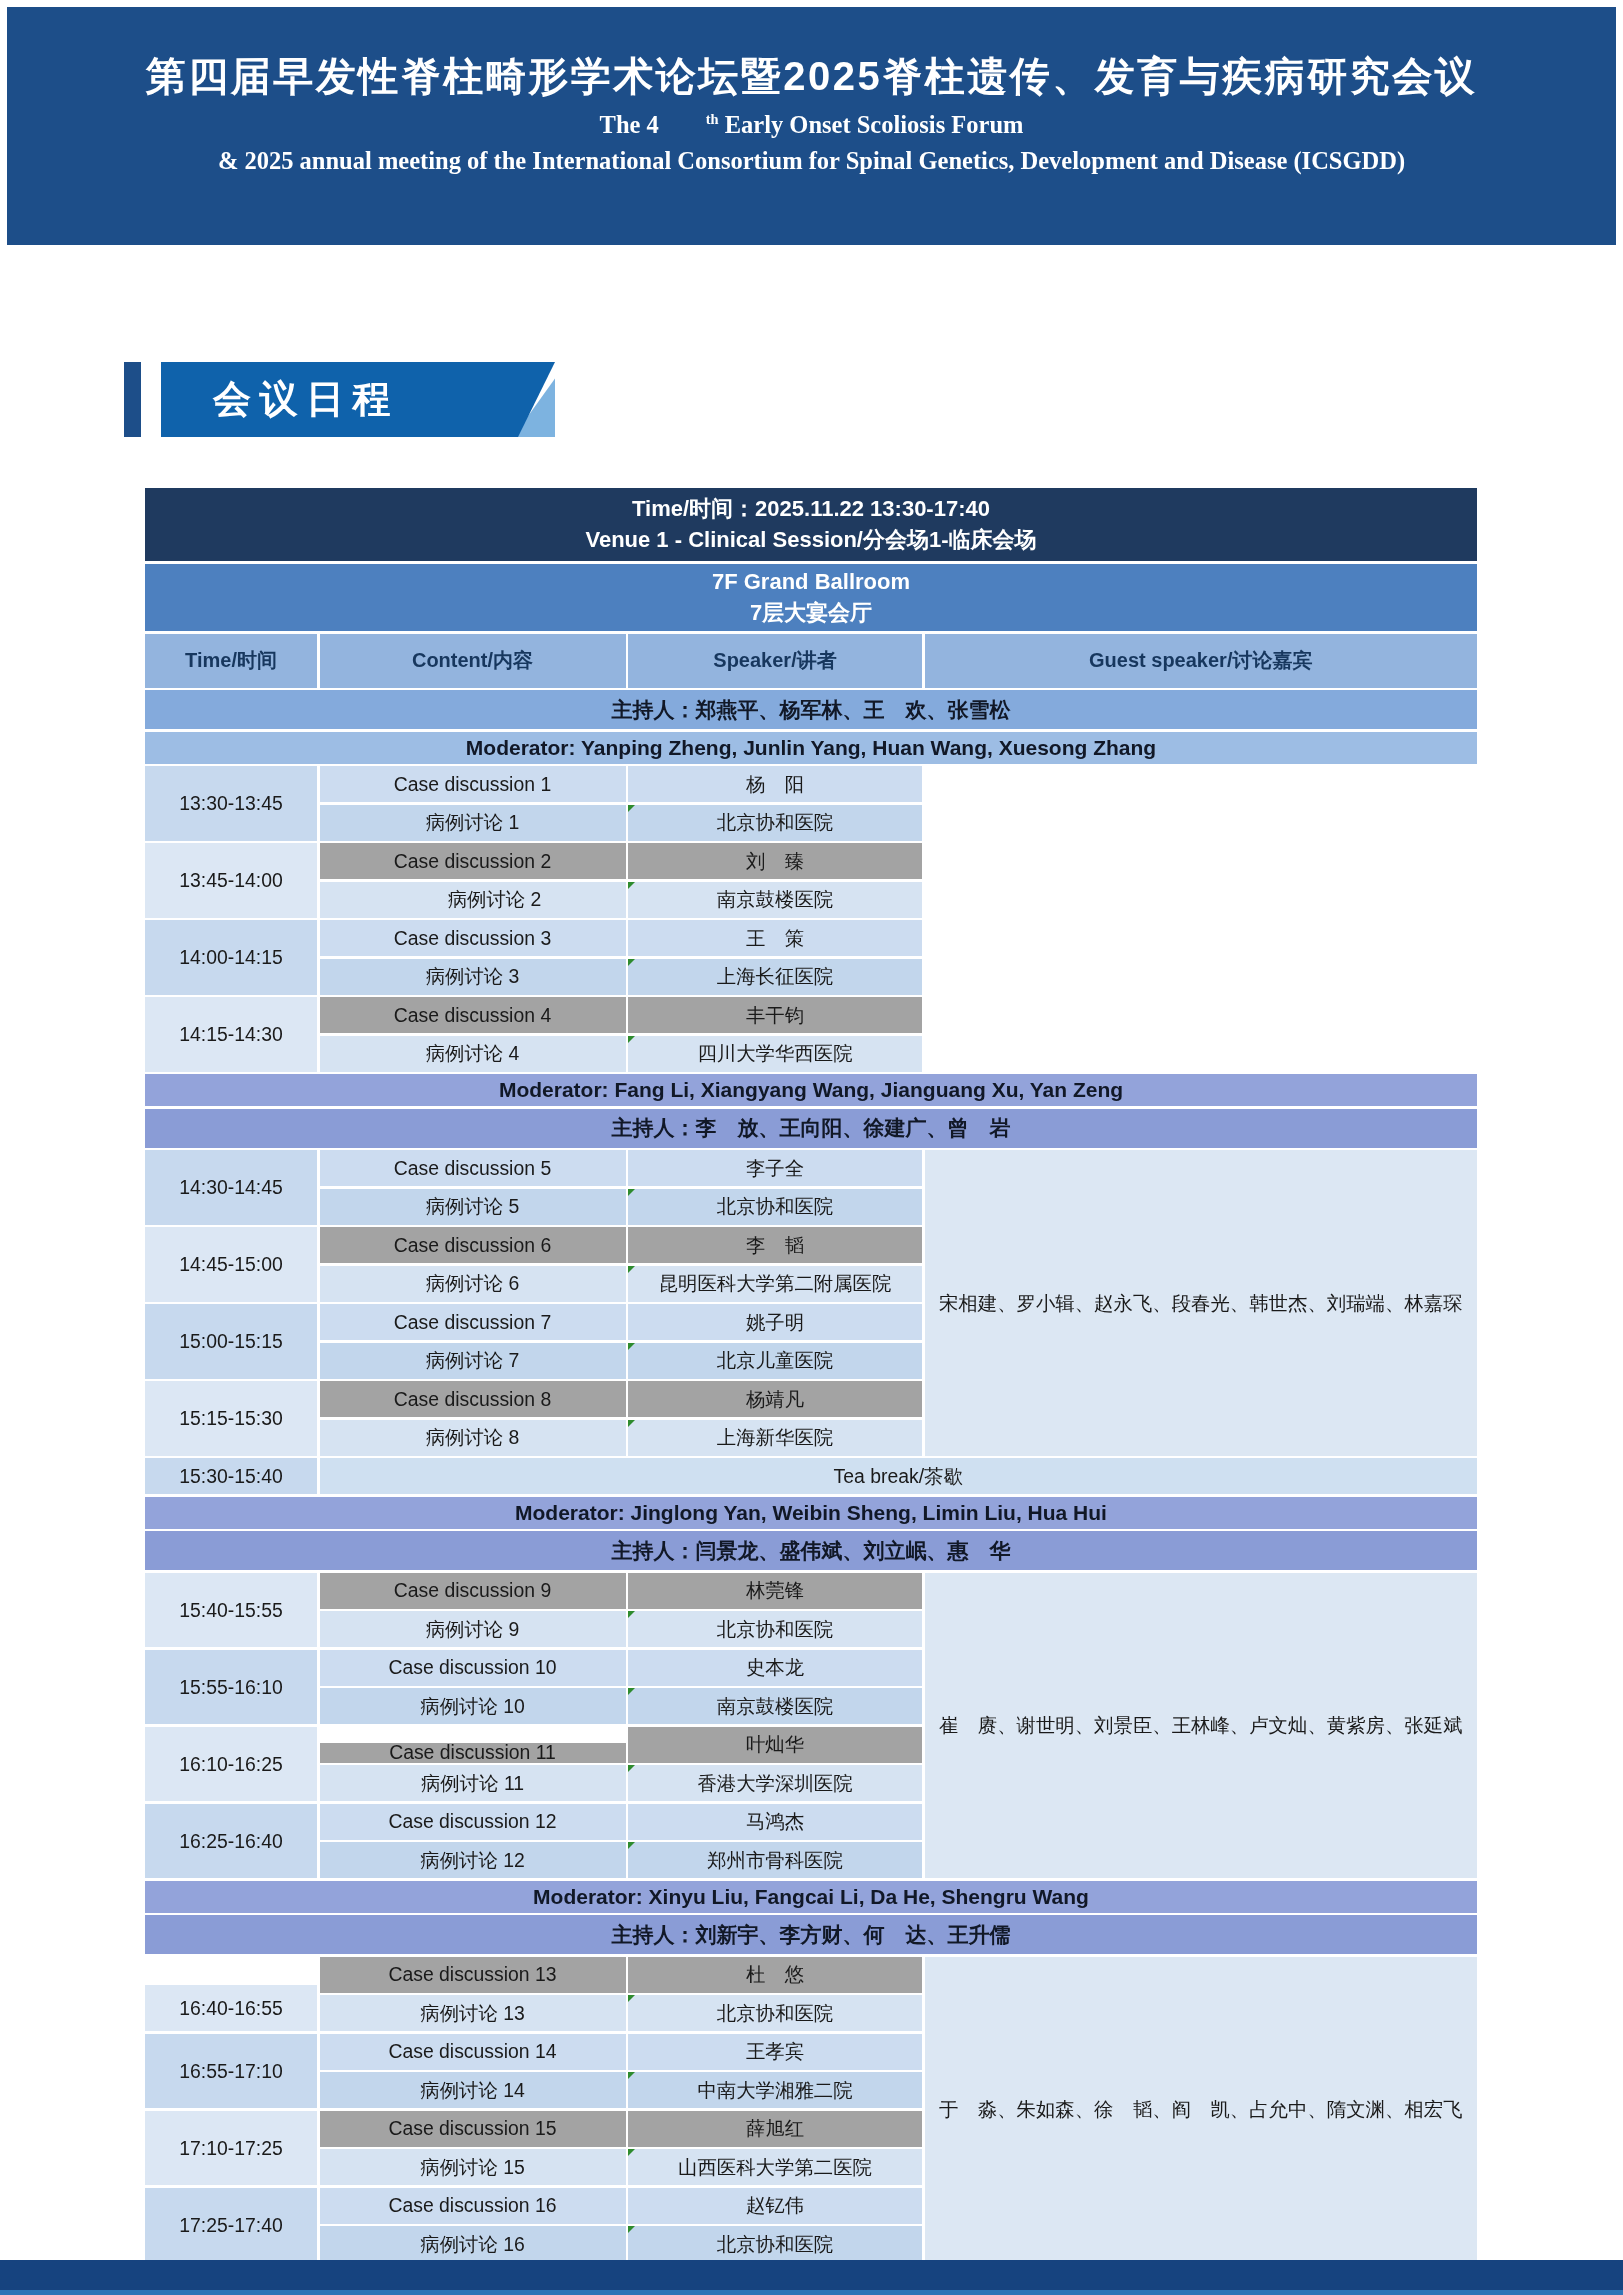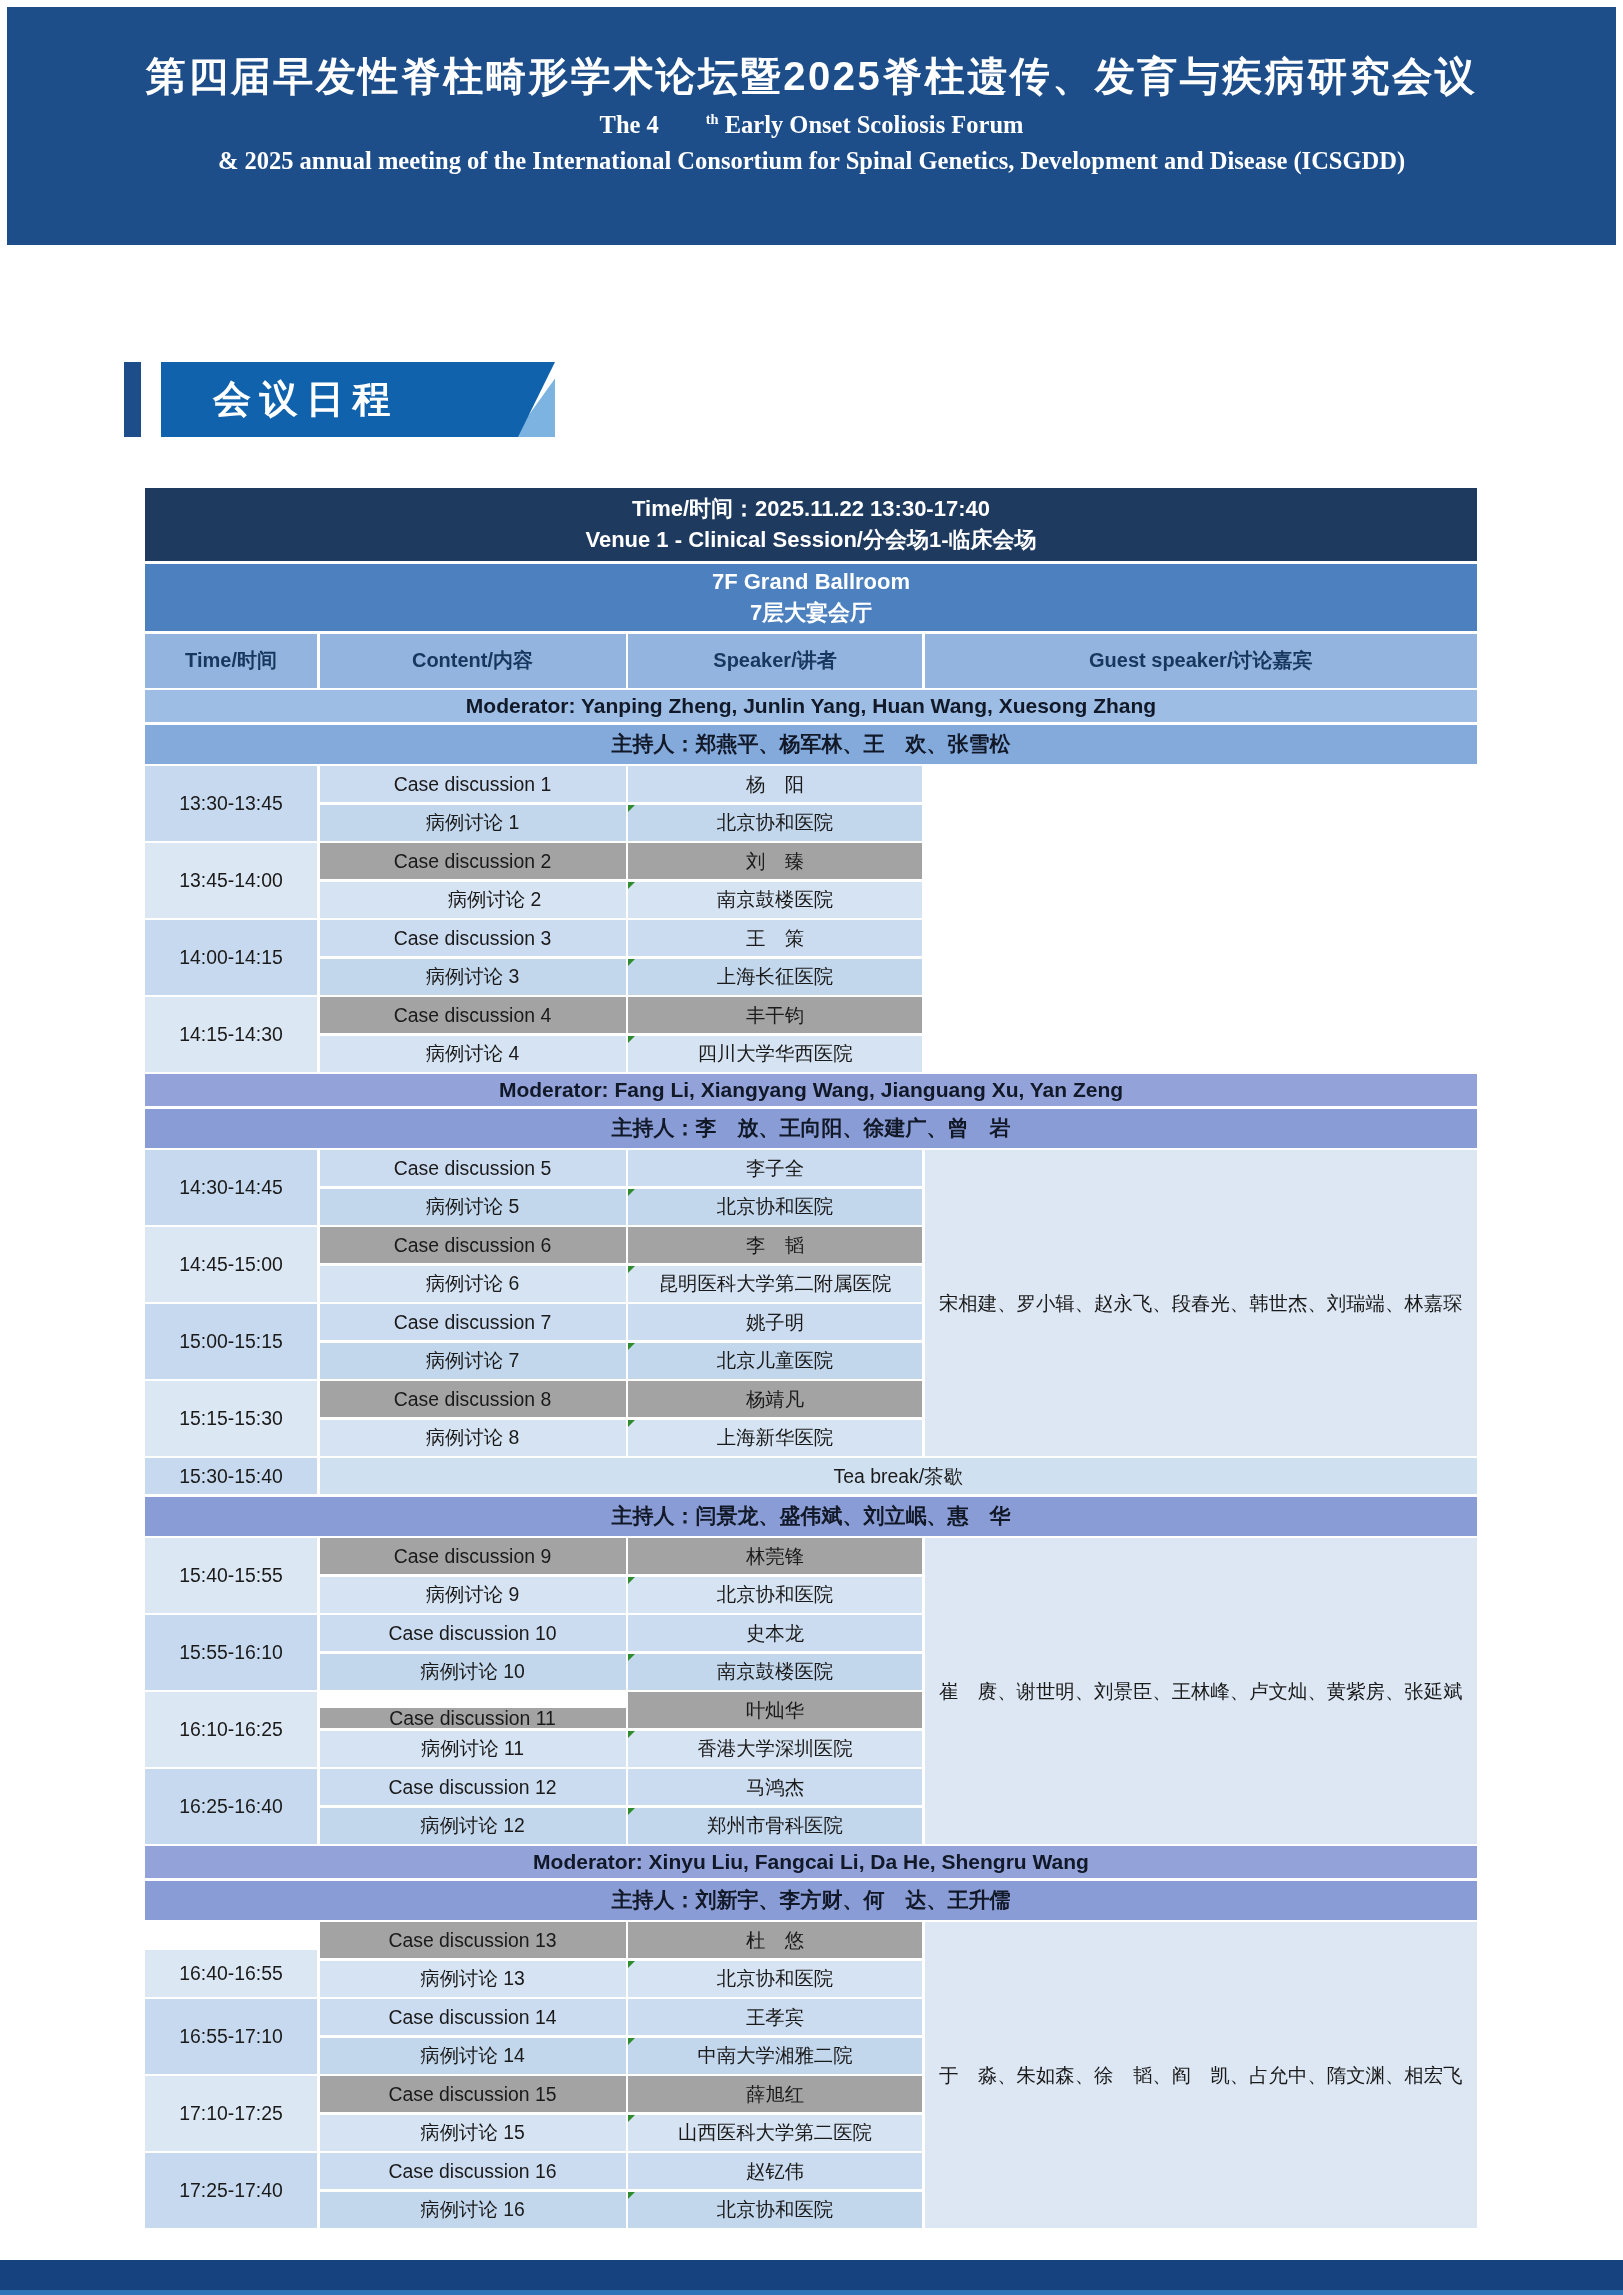--- a/index.html
+++ b/index.html
@@ -108,22 +108,22 @@
     <div>7F Grand Ballroom</div>
     <div>7层大宴会厅</div>
   </div>
   <div class="colhead">
     <div class="hcell">Time/时间</div>
     <div class="hcell">Content/内容</div>
     <div class="hcell">Speaker/讲者</div>
     <div class="hcell">Guest speaker/讨论嘉宾</div>
   </div>
   <div id="tbl-body">
+      <div class="mod-row mod-zh-a">主持人：郑燕平、杨军林、王　欢、张雪松</div>
       <div class="mod-row mod-en-a">Moderator: Yanping Zheng, Junlin Yang, Huan Wang, Xuesong Zhang</div>
-      <div class="mod-row mod-zh-a">主持人：郑燕平、杨军林、王　欢、张雪松</div>
       <div class="sec-grid">
         <div class="cell time-cell dk-time" style="grid-row: 1 / span 2;">13:30-13:45</div>
         <div class="cell dk-top" style="grid-area: 1 / 2;">Case discussion 1</div>
         <div class="cell dk-bot" style="grid-area: 2 / 2;">病例讨论 1</div>
         <div class="cell dk-top" style="grid-area: 1 / 3;">杨　阳</div>
         <div class="cell dk-bot" style="grid-area: 2 / 3;">北京协和医院<div class="err-marker"></div></div>
         <div class="cell time-cell lt-time" style="grid-row: 3 / span 2;">13:45-14:00</div>
         <div class="cell lt-top" style="grid-area: 3 / 2;">Case discussion 2</div>
         <div class="cell lt-bot" style="grid-area: 4 / 2; padding-left: 44px;">病例讨论 2</div>
         <div class="cell lt-top" style="grid-area: 3 / 3;">刘　臻</div>
@@ -161,20 +161,21 @@
         <div class="cell lt-top" style="grid-area: 7 / 2;">Case discussion 8</div>
         <div class="cell lt-bot" style="grid-area: 8 / 2;">病例讨论 8</div>
         <div class="cell lt-top" style="grid-area: 7 / 3;">杨靖凡</div>
         <div class="cell lt-bot" style="grid-area: 8 / 3;">上海新华医院<div class="err-marker"></div></div>
         <div class="cell guest-cell">宋相建、罗小辑、赵永飞、段春光、韩世杰、刘瑞端、林嘉琛</div>
       </div>
       <div class="tea-grid">
         <div class="cell dk-time">15:30-15:40</div>
         <div class="cell tea-merged">Tea break/茶歇</div>
       </div>
+      <div class="mod-row mod-en-b">Moderator: Jinglong Yan, Weibin Sheng, Limin Liu, Hua Hui</div>
       <div class="mod-row mod-zh-b">主持人：闫景龙、盛伟斌、刘立岷、惠　华</div>
       <div class="sec-grid">
         <div class="cell time-cell lt-time" style="grid-row: 1 / span 2;">15:40-15:55</div>
         <div class="cell lt-top" style="grid-area: 1 / 2;">Case discussion 9</div>
         <div class="cell lt-bot" style="grid-area: 2 / 2;">病例讨论 9</div>
         <div class="cell lt-top" style="grid-area: 1 / 3;">林莞锋</div>
         <div class="cell lt-bot" style="grid-area: 2 / 3;">北京协和医院<div class="err-marker"></div></div>
         <div class="cell time-cell dk-time" style="grid-row: 3 / span 2;">15:55-16:10</div>
         <div class="cell dk-top" style="grid-area: 3 / 2;">Case discussion 10</div>
         <div class="cell dk-bot" style="grid-area: 4 / 2;">病例讨论 10</div>

